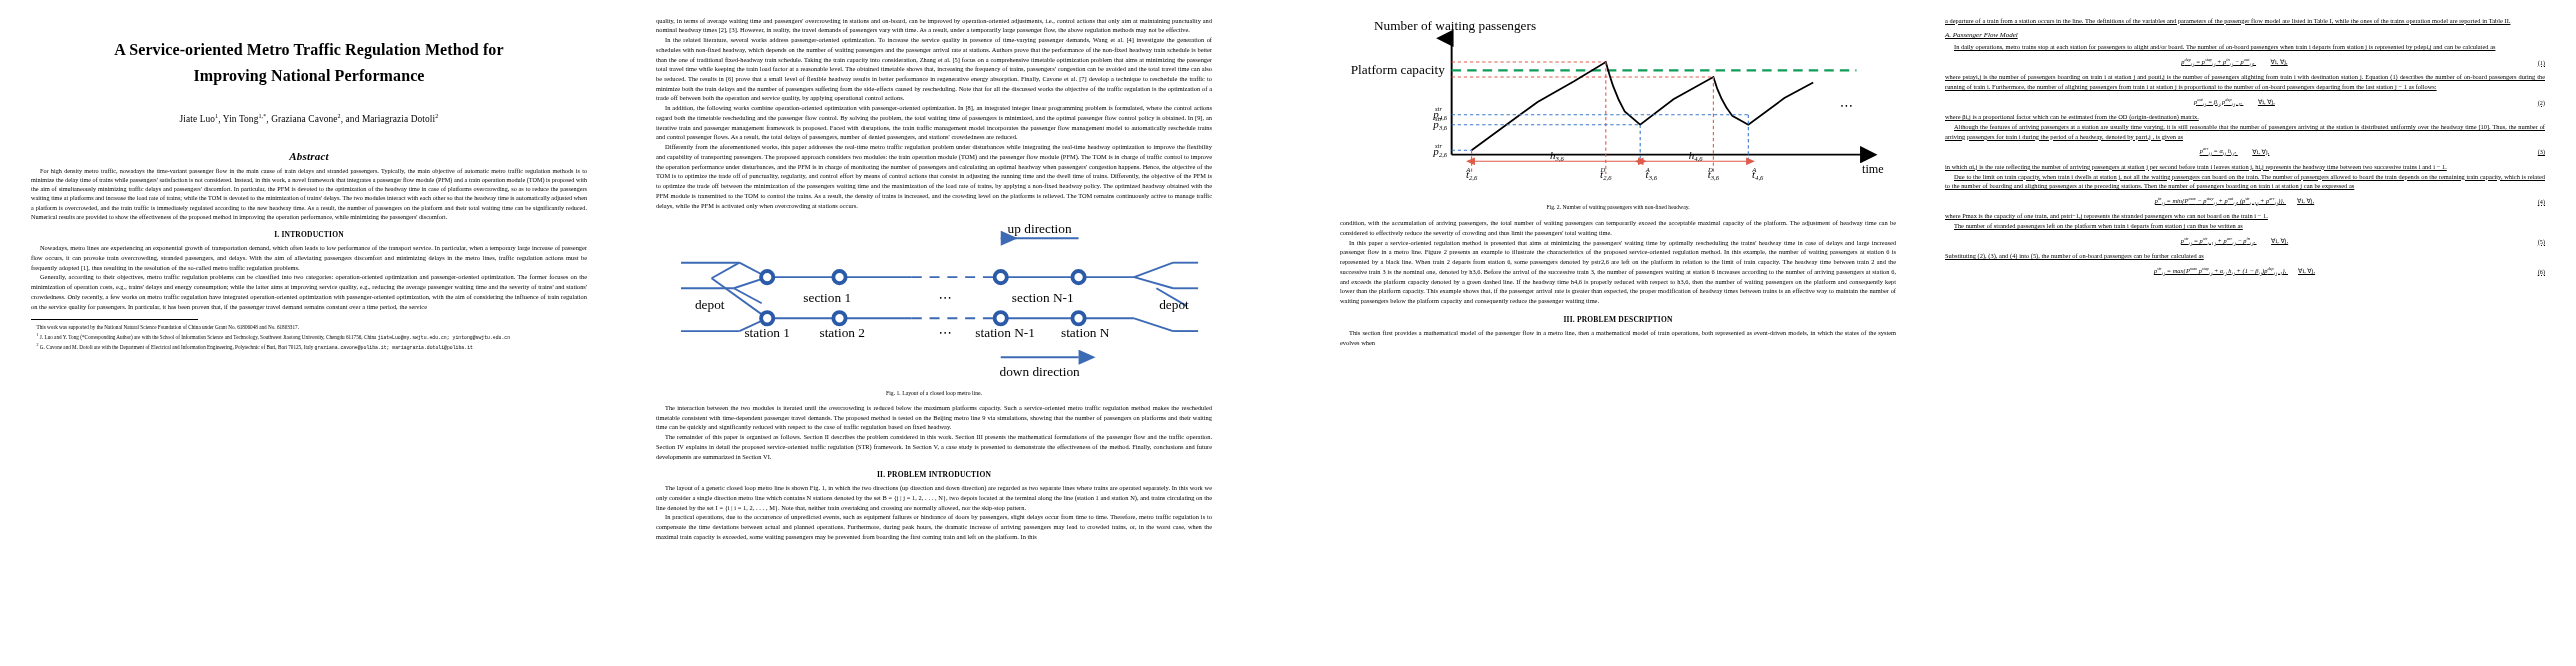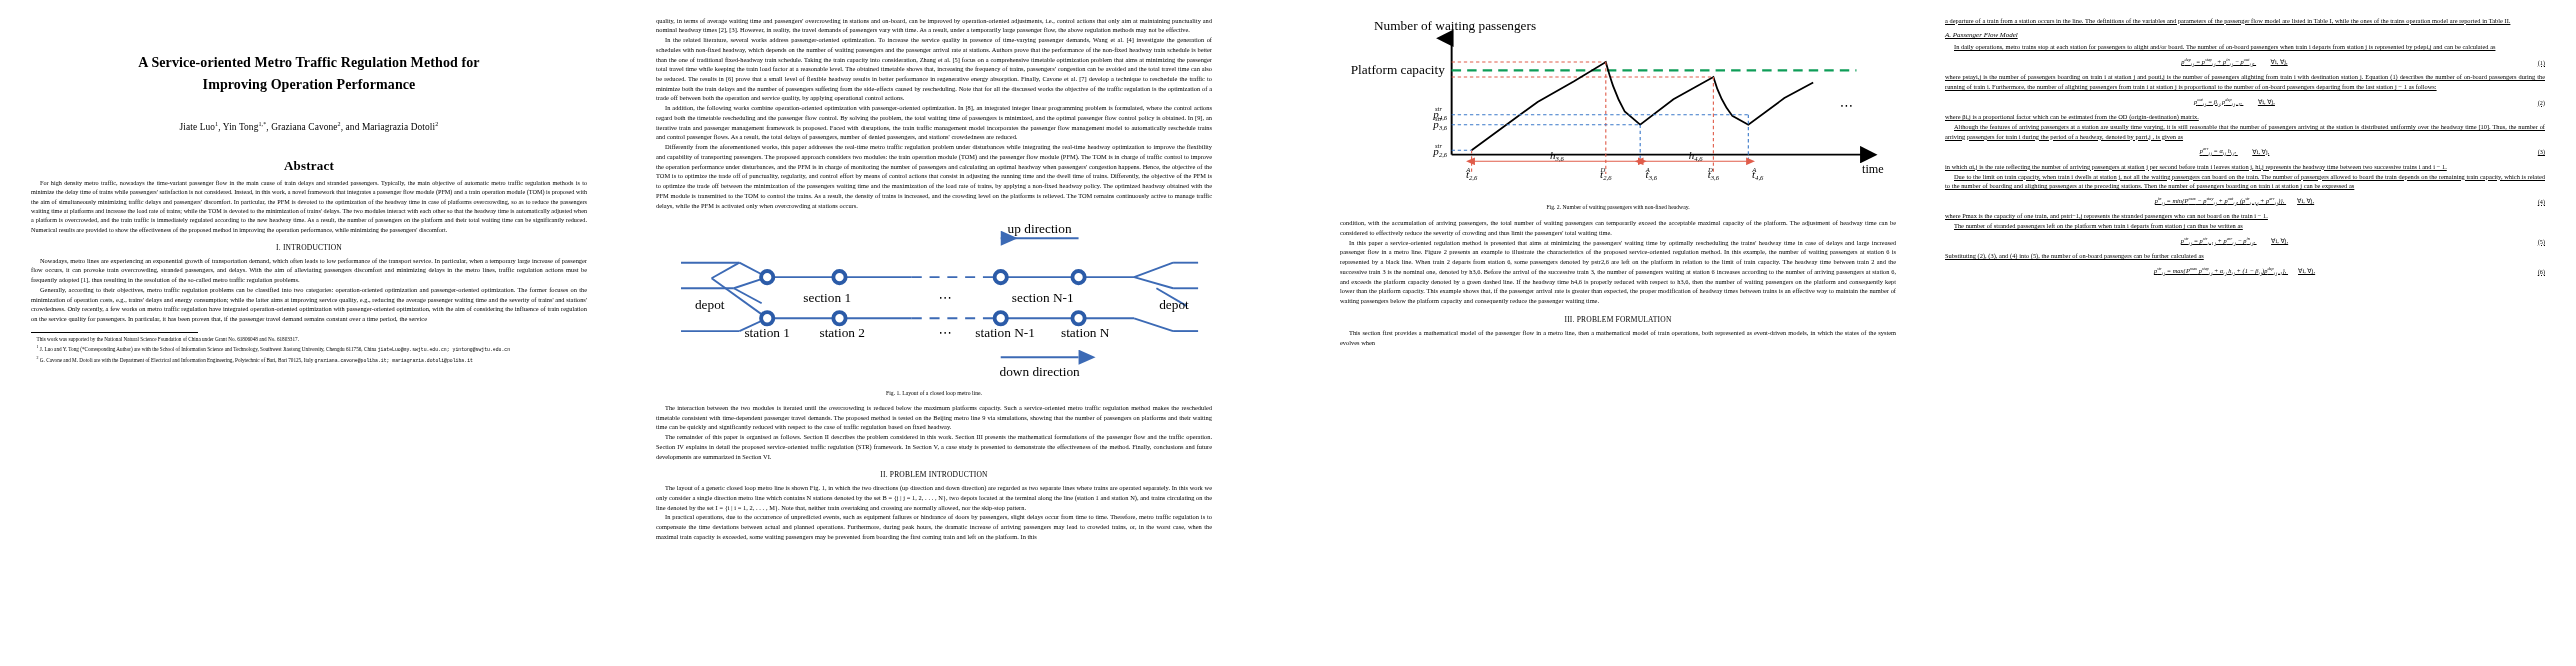--- a/index.html
+++ b/index.html
@@ -8,26 +8,26 @@
   
   #page{position:absolute;left:0;top:0;width:2576px;height:667px;}
 
   .col{position:absolute;top:15.6px;width:556px;}
   #col1{left:31px;}
   #col2{left:656px;}
   #col3{left:1340px;}
   #col4{left:1945px;width:600px;text-decoration:underline;}
 
   
-  .ttl{font-size:14px;font-weight:bold;text-align:center;line-height:1.62;margin:36px 0 0 0;letter-spacing:0.1px;}
+  .ttl{font-size:16px;font-weight:bold;text-align:center;line-height:1.62;margin:21px 0 0 0;letter-spacing:0.1px;}
   .ttl .l2{display:block;}
   .authors{font-size:9.4px;text-align:center;margin-top:24.5px;letter-spacing:0.1px;}
   .authors sup{font-size:6.1px;vertical-align:super;}
-  .abs-h{font-size:13px;font-weight:bold;text-align:center;margin-top:25.6px;letter-spacing:0.2px;}
-  .sec-h{font-size:7.5px;font-weight:normal;text-align:center;margin:9px 0 3.9px 0;letter-spacing:0.2px;}
+  .abs-h{font-size:11px;font-weight:bold;text-align:center;margin-top:25.6px;letter-spacing:0.2px;font-style:italic;}
+  .sec-h{font-size:7.5px;font-weight:bold;text-align:center;margin:9px 0 3.9px 0;letter-spacing:0.2px;}
   .sub-h{font-size:7px;font-style:italic;margin:6.1px 0 2.8px 0;}
 
   p.body{font-size:6.4px;line-height:1.52;text-align:justify;margin:0 0 0 0;text-indent:9px;
          hyphens:auto;-webkit-hyphens:auto;word-spacing:0.1px;}
   p.body.noind{text-indent:0;}
   p.abs{font-size:6.2px;line-height:1.5;text-align:justify;text-indent:9px;margin:3.9px 0 0 0;}
 
   
   .fn-rule{width:167px;height:0.6px;background:#000;margin:7.8px 0 3.9px 0;}
   .fn{font-size:5.2px;line-height:1.45;text-align:justify;margin:0 0 1.7px 0;text-indent:5.6px;}
@@ -50,21 +50,21 @@
 </style>
 </head>
 <body>
 
 <div id="page">
 
   <div class="col" id="col1">
 
     <div class="ttl">
       <span>A Service-oriented Metro Traffic Regulation Method for</span>
-      <span class="l2">Improving Operation Performance</span>
+      <span class="l2">Improving National Performance</span>
     </div>
 
     <div class="authors">
       Jiate Luo<sup>1</sup>, Yin Tong<sup>1,*</sup>, Graziana Cavone<sup>2</sup>, and Mariagrazia Dotoli<sup>2</sup>
     </div>
 
     <div class="abs-h">Abstract</div>
     <p class="abs">For high density metro traffic, nowadays the time-variant passenger flow in the main cause of train delays and stranded passengers. Typically, the main objective of automatic metro traffic regulation methods is to minimize the delay time of trains while passengers' satisfaction is not considered. Instead, in this work, a novel framework that integrates a passenger flow module (PFM) and a train operation module (TOM) is proposed with the aim of simultaneously minimizing traffic delays and passengers' discomfort. In particular, the PFM is devoted to the optimization of the headway time in case of platforms overcrowding, so as to reduce the passengers waiting time at platforms and increase the load rate of trains; while the TOM is devoted to the minimization of trains' delays. The two modules interact with each other so that the headway time is automatically adjusted when a platform is overcrowded, and the train traffic is immediately regulated according to the new headway time. As a result, the number of passengers on the platform and their total waiting time can be significantly reduced. Numerical results are provided to show the effectiveness of the proposed method in improving the operation performance, while minimizing the passengers' discomfort.</p>
 
     <div class="sec-h">I.  INTRODUCTION</div>
@@ -245,21 +245,21 @@
 
         <text x="900" y="170" font-family="Liberation Serif, serif" font-size="24">⋯</text>
         <text x="940" y="284" font-family="Liberation Serif, serif" font-size="22">time</text>
       </svg>
       <div class="figcap">Fig. 2.    Number of waiting passengers with non-fixed headway.</div>
     </div>
 
     <p class="body noind" style="margin-top:7.8px;">condition, with the accumulation of arriving passengers, the total number of waiting passengers can temporarily exceed the acceptable maximal capacity of the platform. The adjustment of headway time can be considered to effectively reduce the severity of crowding and thus limit the passengers' total waiting time.</p>
     <p class="body">In this paper a service-oriented regulation method is presented that aims at minimizing the passengers' waiting time by optimally rescheduling the trains' headway time in case of delays and large increased passenger flow in a metro line. Figure 2 presents an example to illustrate the characteristics of the proposed service-oriented regulation method. In this example, the number of waiting passengers at station 6 is represented by a black line. When train 2 departs from station 6, some passengers denoted by pstr2,6 are left on the platform in relation to the limit of train capacity. The headway time between train 2 and the successive train 3 is the nominal one, denoted by h3,6. Before the arrival of the successive train 3, the number of passengers waiting at station 6 increases according to the number of arriving passengers at station 6, and exceeds the platform capacity denoted by a green dashed line. If the headway time h4,6 is properly reduced with respect to h3,6, then the number of waiting passengers on the platform and consequently kept lower than the platform capacity. This example shows that, if the passenger arrival rate is greater than expected, the proper modification of headway times between trains is an effective way to maintain the number of waiting passengers below the platform capacity and consequently reduce the passenger waiting time.</p>
 
-    <div class="sec-h">III.  PROBLEM FORMULATION</div>
+    <div class="sec-h">III.  PROBLEM DESCRIPTION</div>
     <p class="body">This section first provides a mathematical model of the passenger flow in a metro line, then a mathematical model of train operations, both represented as event-driven models, in which the states of the system evolves when</p>
   </div>
 
   <div class="col" id="col4">
     <p class="body noind">a departure of a train from a station occurs in the line. The definitions of the variables and parameters of the passenger flow model are listed in Table I, while the ones of the trains operation model are reported in Table II.</p>
 
     <div class="sub-h">A.  Passenger Flow Model</div>
     <p class="body">In daily operations, metro trains stop at each station for passengers to alight and/or board. The number of on-board passengers when train i departs from station j is represented by pdepi,j and can be calculated as</p>
 
     <div class="eqrow">

